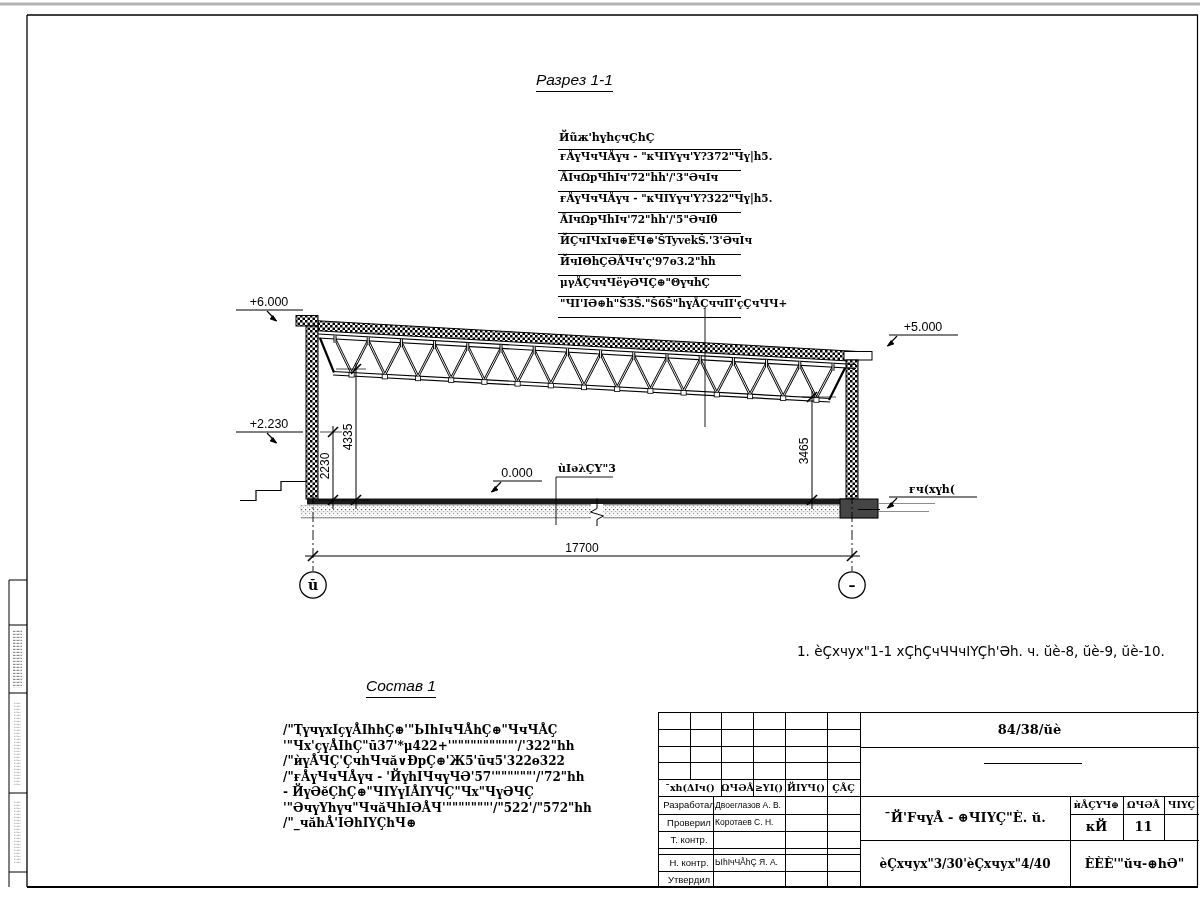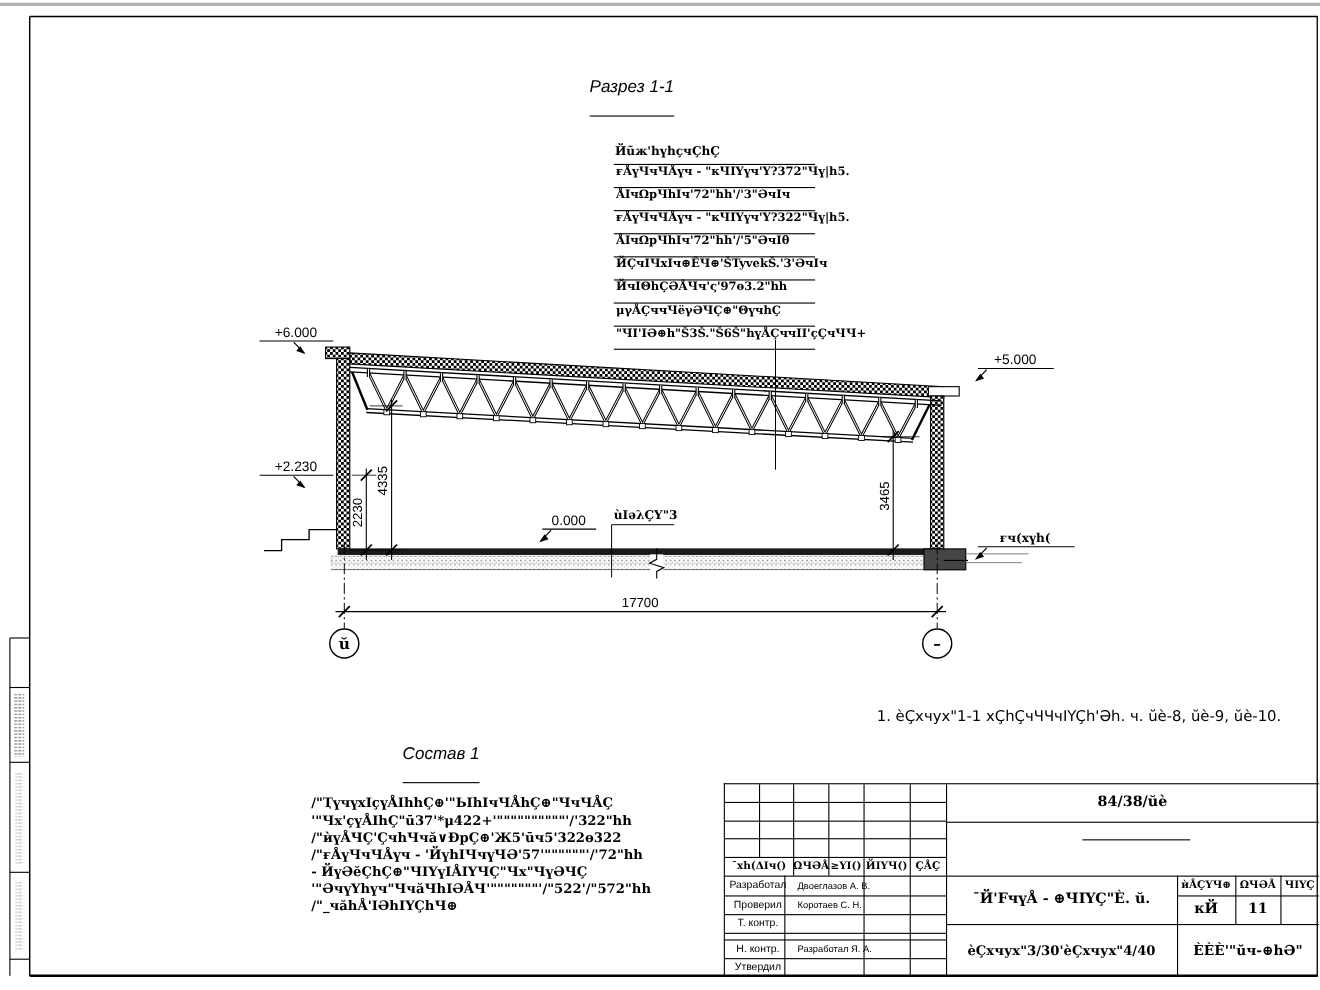--- a/index.html
+++ b/index.html
@@ -8,36 +8,36 @@
   .abs{position:absolute}
   .hl{position:absolute;height:1px;background:#000}
   .vl{position:absolute;width:1px;background:#000}
   .nw{white-space:nowrap}
   
   .t-dim{font:12px "Liberation Sans",sans-serif;fill:#000}
   .t-elev{font:12.5px "Liberation Sans",sans-serif;fill:#000}
   .t-g{font:700 11px "DejaVu Serif",serif;fill:#000}
   .t-ax{font:700 14px "DejaVu Serif",serif;fill:#000}
   
-  .h-italic{font:italic 500 15.5px "Liberation Sans",sans-serif;border-bottom:1.3px solid #000;padding-bottom:16px}
+  .h-italic{font:italic 500 15.5px "Liberation Sans",sans-serif;border-bottom:1.3px solid #000;padding-bottom:2px}
   
   #callout-hdr{font:700 11px "DejaVu Serif",serif}
   .co-row{height:20px;line-height:19.5px;border-top:1px solid #000;
           font:700 10.5px "DejaVu Serif",serif;padding-left:2px;white-space:nowrap}
   .co-row:last-child{border-bottom:1px solid #000}
   
   .cmp-line{font:700 12px "DejaVu Serif",serif;line-height:15.5px;white-space:nowrap}
   #note{font:13.5px "DejaVu Sans",sans-serif;white-space:nowrap}
   
   #stamp{position:absolute;left:658px;top:712px;width:540px;height:175px;
          border-left:1.5px solid #000;border-top:1.5px solid #000}
   .tb-cell{position:absolute;text-align:center;overflow:visible;white-space:nowrap}
   .tb-garb{font:700 9.5px "DejaVu Serif",serif}
   .tb-role{font:9.5px "Liberation Sans",sans-serif;text-align:center;padding-left:3px}
-  .tb-name{font:8.5px "Liberation Sans",sans-serif;text-align:left;padding-left:12px}
+  .tb-name{font:8.5px "Liberation Sans",sans-serif;text-align:left;padding-left:2px}
   .tb-code{font:700 13px "DejaVu Serif",serif}
   .tb-proj{font:700 11.5px "DejaVu Serif",serif;line-height:15.5px}
   .tb-title{font:700 13px "DejaVu Serif",serif}
   .tb-sub{font:700 12px "DejaVu Serif",serif}
   .tb-stage{font:700 13px "DejaVu Serif",serif}
   .tb-org{font:700 12.5px "DejaVu Serif",serif}
 </style>
 </head>
 <body>
 
@@ -261,21 +261,21 @@
     <div class="tb-cell tb-garb" style="left:94px;top:66px;width:32px;line-height:17px">≥YI()</div>
     <div class="tb-cell tb-garb" style="left:126px;top:66px;width:42px;line-height:17px">ЙIYЧ()</div>
     <div class="tb-cell tb-garb" style="left:168px;top:66px;width:33px;line-height:17px">ÇÅÇ</div>
 
     <div class="tb-cell tb-role" style="left:0;top:83px;width:54px;line-height:18px">Разработал</div>
     <div class="tb-cell tb-name" style="left:54px;top:83px;width:72px;line-height:18px">Двоеглазов А. В.</div>
     <div class="tb-cell tb-role" style="left:0;top:101px;width:54px;line-height:17px">Проверил</div>
     <div class="tb-cell tb-name" style="left:54px;top:101px;width:72px;line-height:17px">Коротаев С. Н.</div>
     <div class="tb-cell tb-role" style="left:0;top:118px;width:54px;line-height:17px">Т. контр.</div>
     <div class="tb-cell tb-role" style="left:0;top:141px;width:54px;line-height:17px">Н. контр.</div>
-    <div class="tb-cell tb-name" style="left:54px;top:141px;width:72px;line-height:17px">Разработал Я. А.</div>
+    <div class="tb-cell tb-name" style="left:54px;top:141px;width:72px;line-height:17px">ЬIhIчЧÅhÇ Я. А.</div>
     <div class="tb-cell tb-role" style="left:0;top:158px;width:54px;line-height:17px">Утвердил</div>
 
     <div class="tb-cell tb-code" style="left:201px;top:0;width:339px;line-height:34px">84/38/ŭè</div>
     <div class="hl" style="left:325px;top:49.5px;width:98px;height:1.5px"></div>
 
     <div class="tb-cell tb-title" style="left:201px;top:83px;width:210px;line-height:44px">¯Й'FчүÅ - ⊕ЧIYÇ"È. ŭ.</div>
     <div class="tb-cell tb-sub" style="left:201px;top:127px;width:210px;line-height:48px">èÇхчух"3/30'èÇхчух"4/40</div>
 
     <div class="tb-cell tb-garb" style="left:411px;top:83px;width:53px;line-height:18px">ѝÅÇYЧ⊕</div>
     <div class="tb-cell tb-garb" style="left:464px;top:83px;width:41px;line-height:18px">ΩЧӘÅ</div>

